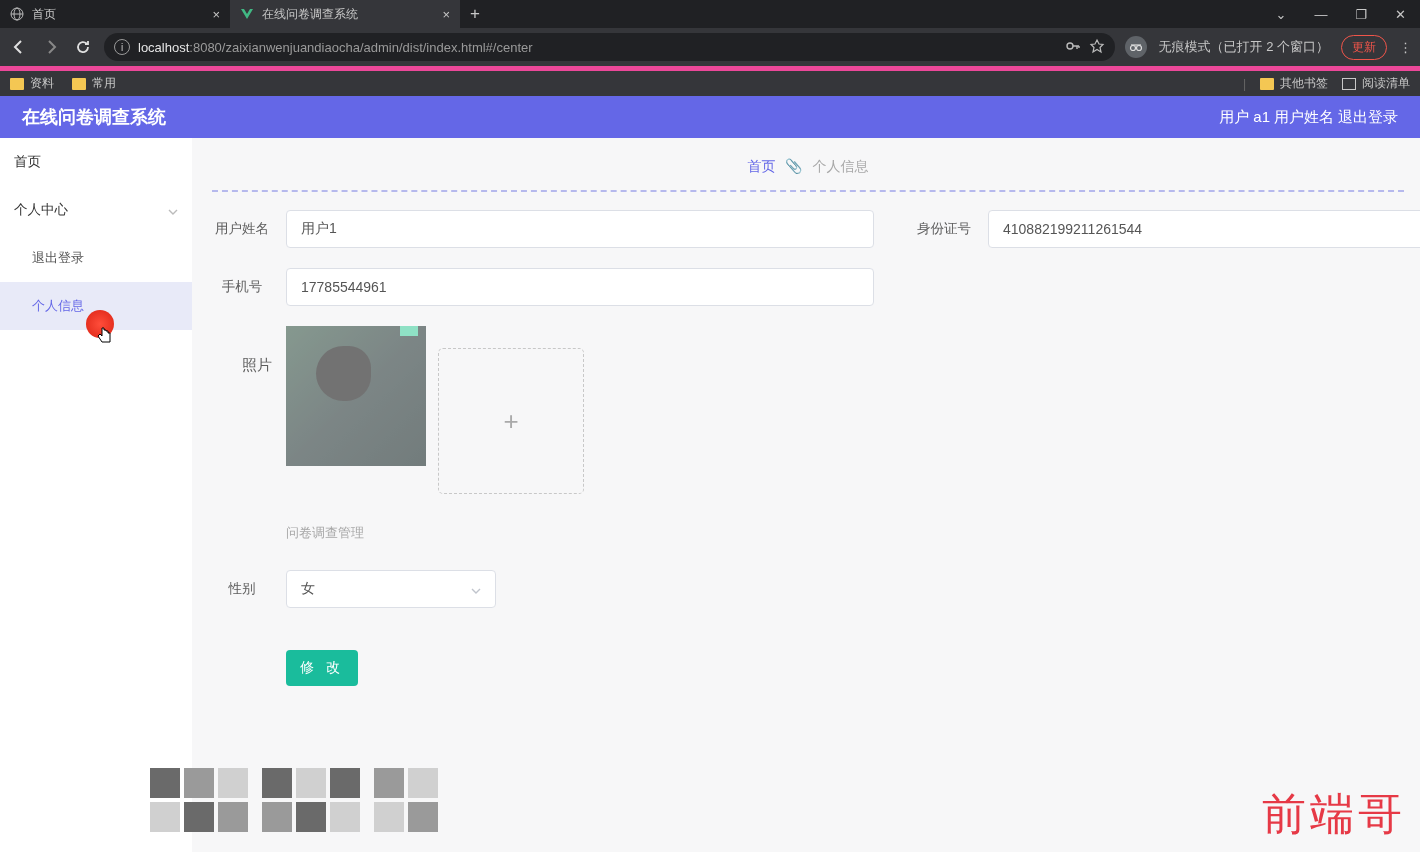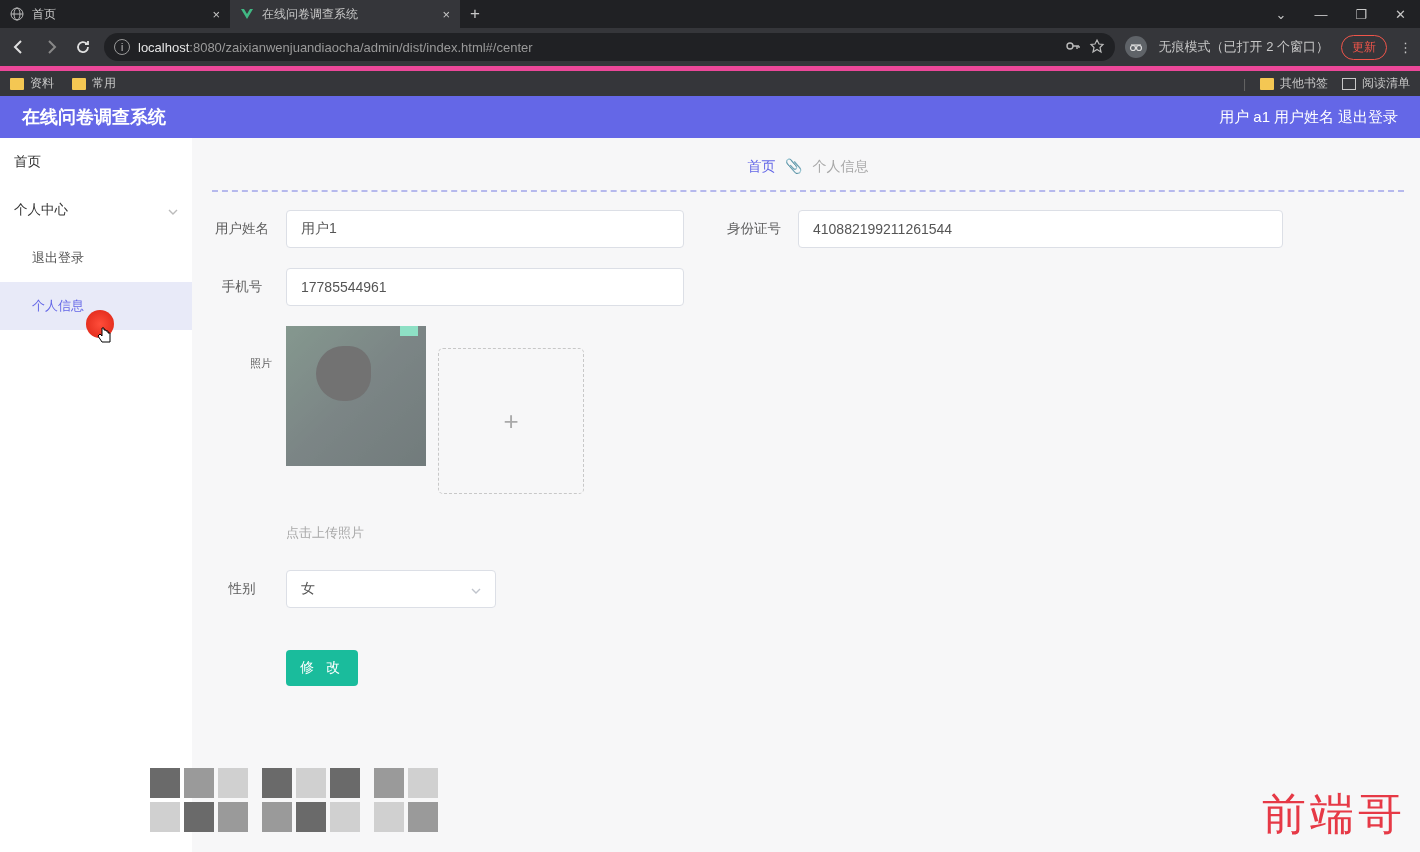--- a/index.html
+++ b/index.html
@@ -53,25 +53,25 @@
 .main { flex: 1; padding: 12px 16px 0 20px; overflow: auto; position: relative; }
 .breadcrumb { text-align: center; padding: 8px 0 14px; font-size: 14px; color: #a8a8a8; }
 .breadcrumb .home-link { color: #6467e7; }
 .breadcrumb-sep { color: #c0c0c0; margin: 0 6px; }
 .dash-border { border-top: 2px dashed #b6b9ed; margin-bottom: 18px; }
 
 .form-row { display: flex; gap: 40px; margin-bottom: 20px; }
 .form-group { display: flex; align-items: center; gap: 14px; }
 .form-label { width: 60px; text-align: center; font-size: 13.5px; color: #5d5d5d; flex-shrink: 0; }
 .form-input { height: 38px; border: 1px solid #dcdfe6; border-radius: 4px; padding: 0 14px; font-size: 14px; color: #555; background: #fff; }
-.form-input.w1 { width: 398px; }
+.form-input.w1 { width: 588px; }
 .form-input.w2 { width: 485px; }
 
 .upload-row { display: flex; gap: 14px; margin-bottom: 14px; }
-.upload-label { width: 60px; text-align: right; font-size: 11px; color: #5d5d5d; flex-shrink: 0; padding-top: 30px; }
+.upload-label { width: 60px; text-align: right; font-size: 15px; color: #5d5d5d; flex-shrink: 0; padding-top: 30px; }
 .upload-area { display: flex; gap: 12px; align-items: flex-start; }
 .uploaded-img { width: 140px; height: 140px; background: linear-gradient(135deg, #3a5a4a 0%, #2a3a3a 50%, #1a2a2a 100%); position: relative; opacity: 0.6; }
 .uploaded-img::before { content: ""; position: absolute; top: 0; right: 8px; width: 18px; height: 10px; background: #4ad2a4; }
 .uploaded-img::after { content: ""; position: absolute; top: 20px; left: 30px; width: 55px; height: 55px; background: #1a1a1a; border-radius: 50% 40% 45% 50%; }
 .upload-box { width: 146px; height: 146px; border: 1px dashed #c8c8c8; border-radius: 5px; display: flex; align-items: center; justify-content: center; cursor: pointer; margin-top: 22px; }
 .upload-plus { color: #aaa; font-size: 26px; font-weight: 300; }
 
 .upload-hint { font-size: 13px; color: #a8a8a8; margin-left: 74px; margin-top: 30px; margin-bottom: 28px; }
 
 .select-wrap { position: relative; }
@@ -253,21 +253,21 @@
       <div class="upload-row">
         <span class="upload-label">照片</span>
         <div class="upload-area">
           <div class="uploaded-img"></div>
           <div class="upload-box">
             <span class="upload-plus">+</span>
           </div>
         </div>
       </div>
 
-      <div class="upload-hint">点击上传照片</div>
+      <div class="upload-hint">问卷调查管理</div>
 
       <div class="form-row">
         <div class="form-group">
           <span class="form-label">性别</span>
           <div class="form-select select-wrap">
             <span>女</span>
             <span class="select-arrow"><svg width="10" height="6" viewBox="0 0 10 6">
                   <path d="M1 1 L5 5 L9 1" fill="none" stroke="#c0c4cc" stroke-width="1.4"></path>
                 </svg></span>
           </div>

